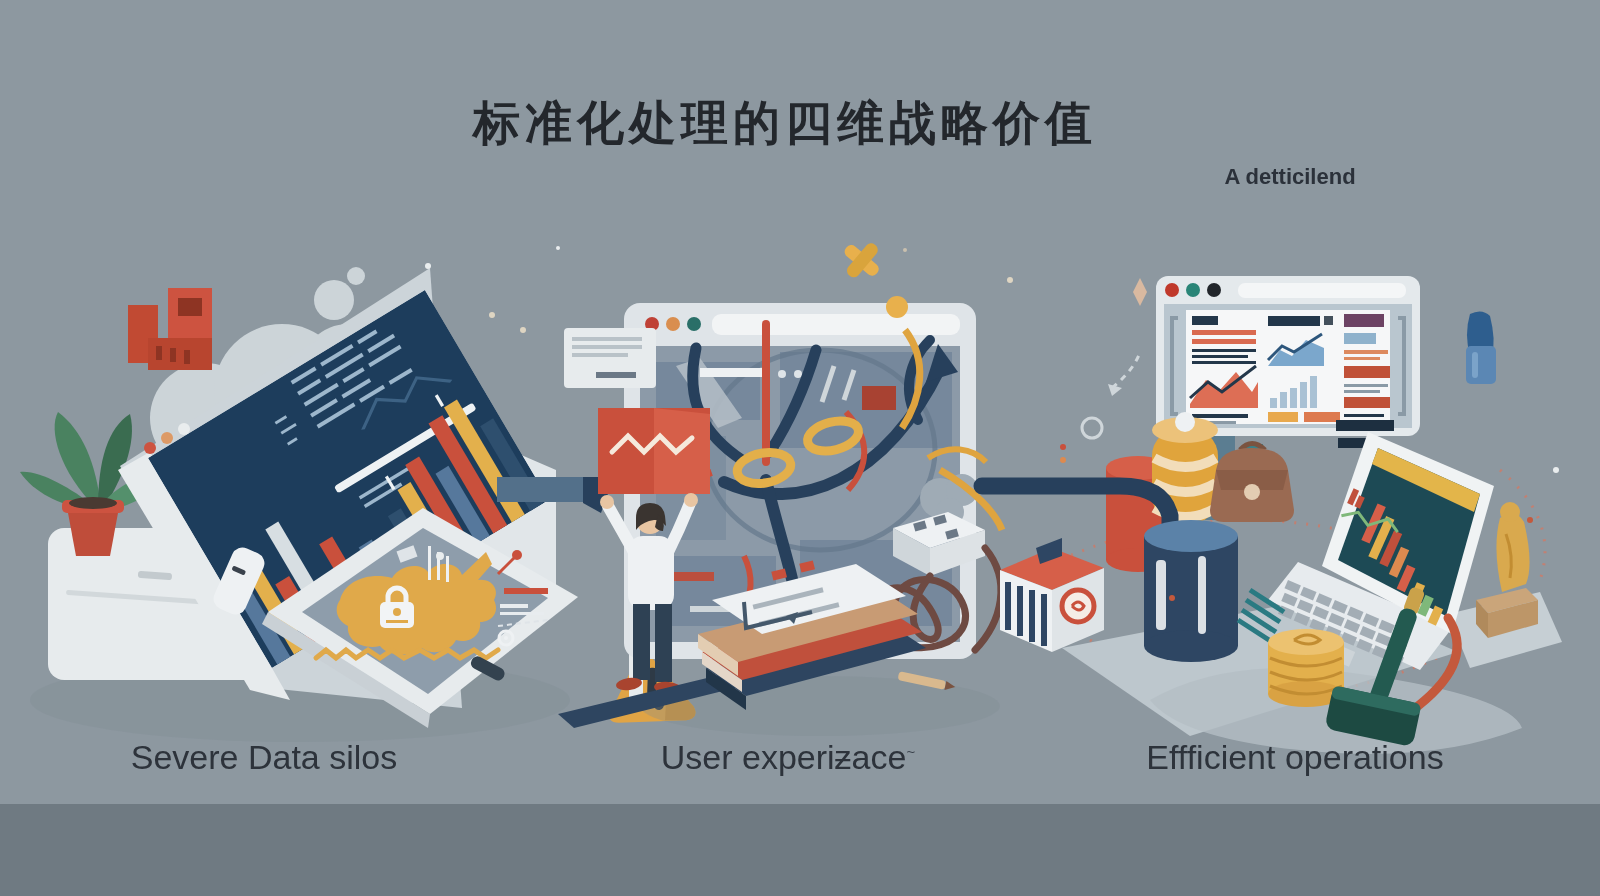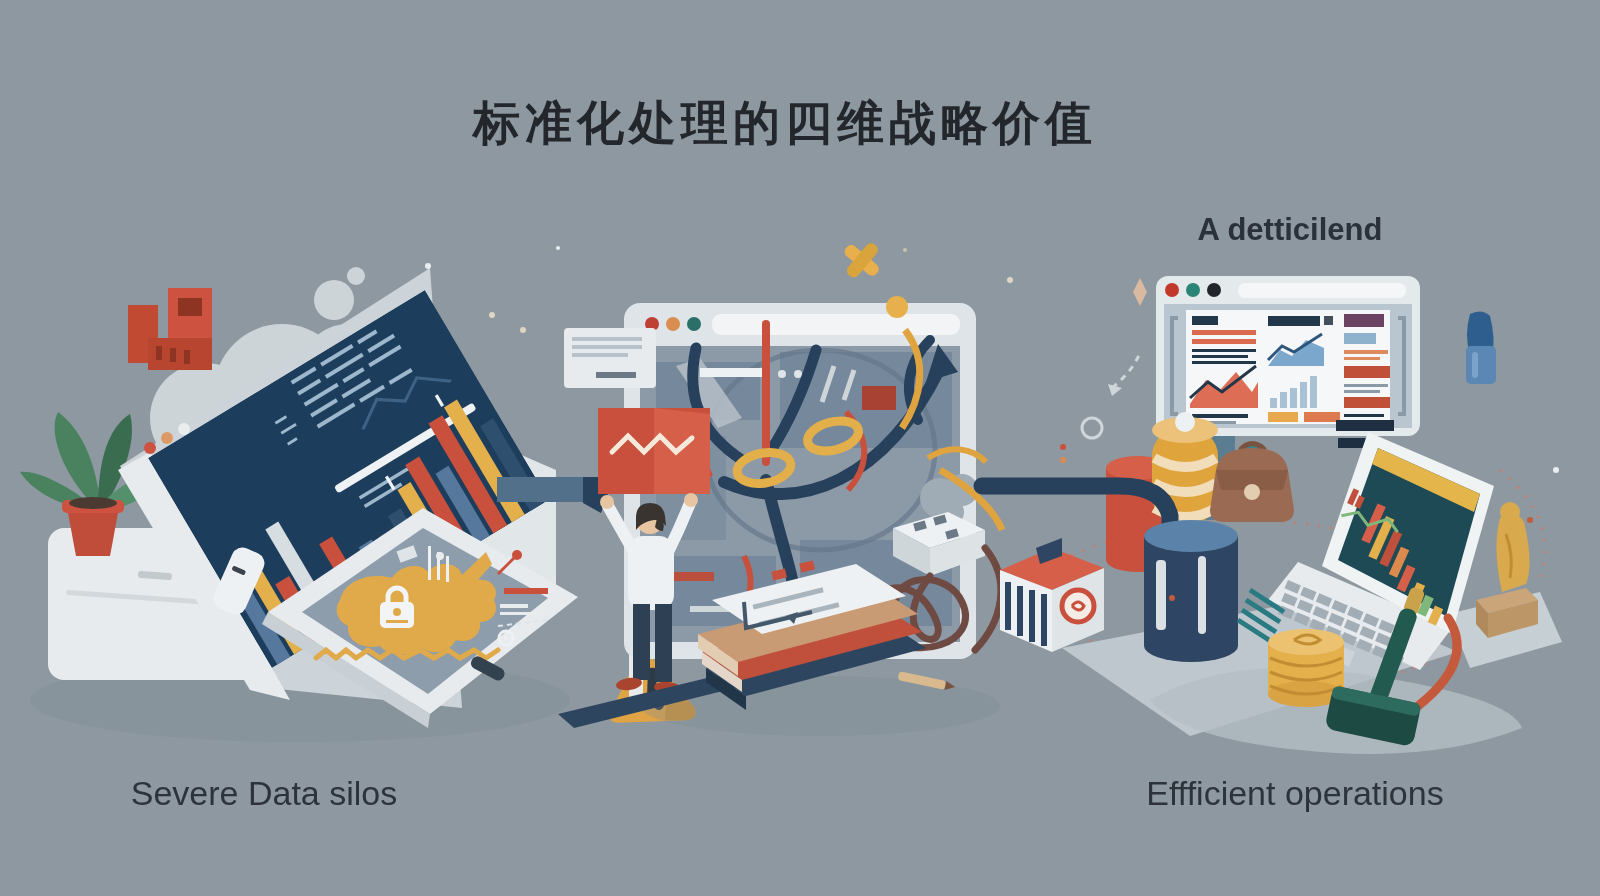--- a/index.html
+++ b/index.html
@@ -1,23 +1,23 @@
 <!DOCTYPE html>
 <html><head>
 <meta charset="utf-8">
 <style>
   html,body{margin:0;padding:0;background:#6f7a82;}
-  .canvas{position:relative;width:1600px;height:896px;overflow:hidden;background:#8d98a0;
+  .canvas{position:relative;width:1600px;height:804px;overflow:hidden;background:#8d98a0;
           font-family:"Liberation Sans","DejaVu Sans",sans-serif;}
   .art{position:absolute;left:0;top:0;}
   .page-title{position:absolute;left:785px;top:92px;transform:translateX(-50%);
       font-size:47px;font-weight:600;letter-spacing:5px;color:#23272c;white-space:nowrap;}
   .top-right-label{position:absolute;left:1290px;top:164px;transform:translateX(-50%);
-      font-size:31px;font-weight:600;color:#2b313a;white-space:nowrap;margin-top:48px;}
-  .caption{position:absolute;top:774px;transform:translateX(-50%);
+      font-size:22px;font-weight:600;color:#2b313a;white-space:nowrap;}
+  .caption{position:absolute;top:738px;transform:translateX(-50%);
       font-size:34px;font-weight:500;color:#2d333b;white-space:nowrap;}
   .caption .sup{font-size:15px;vertical-align:super;color:#3a424c;letter-spacing:-2px;}
   .cap-left{left:264px;} .cap-center{left:787px;} .cap-right{left:1295px;text-align:right;}
 </style>
 </head>
 <body>
 
 <div class="canvas">
 
 <svg class="art" width="1600" height="896" viewBox="0 0 1600 896">
@@ -513,17 +513,20 @@
     <circle cx="1556" cy="470" r="3" fill="#e9edee"></circle>
   </g>
 </svg>
 
 <div class="page-title">标准化处理的四维战略价值</div>
 <div class="top-right-label">A detticilend</div>
 
 <div class="caption cap-left">
   <span>Severe Data silos</span>
 </div>
+<div class="caption cap-center">
+  <span>User experiƶace</span><span class="sup">~</span>
+</div>
 <div class="caption cap-right">
   <span>Effficient operations</span>
 </div>
 
 </div>
 
 </body></html>

